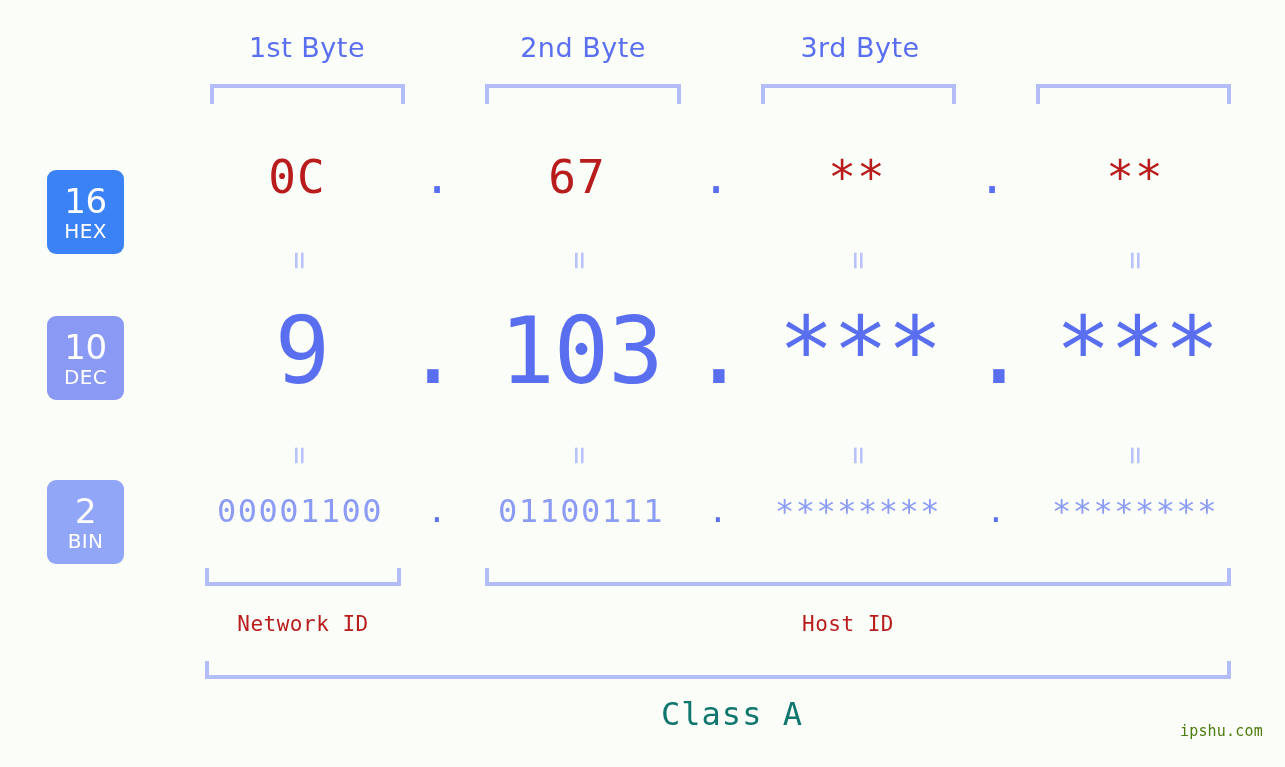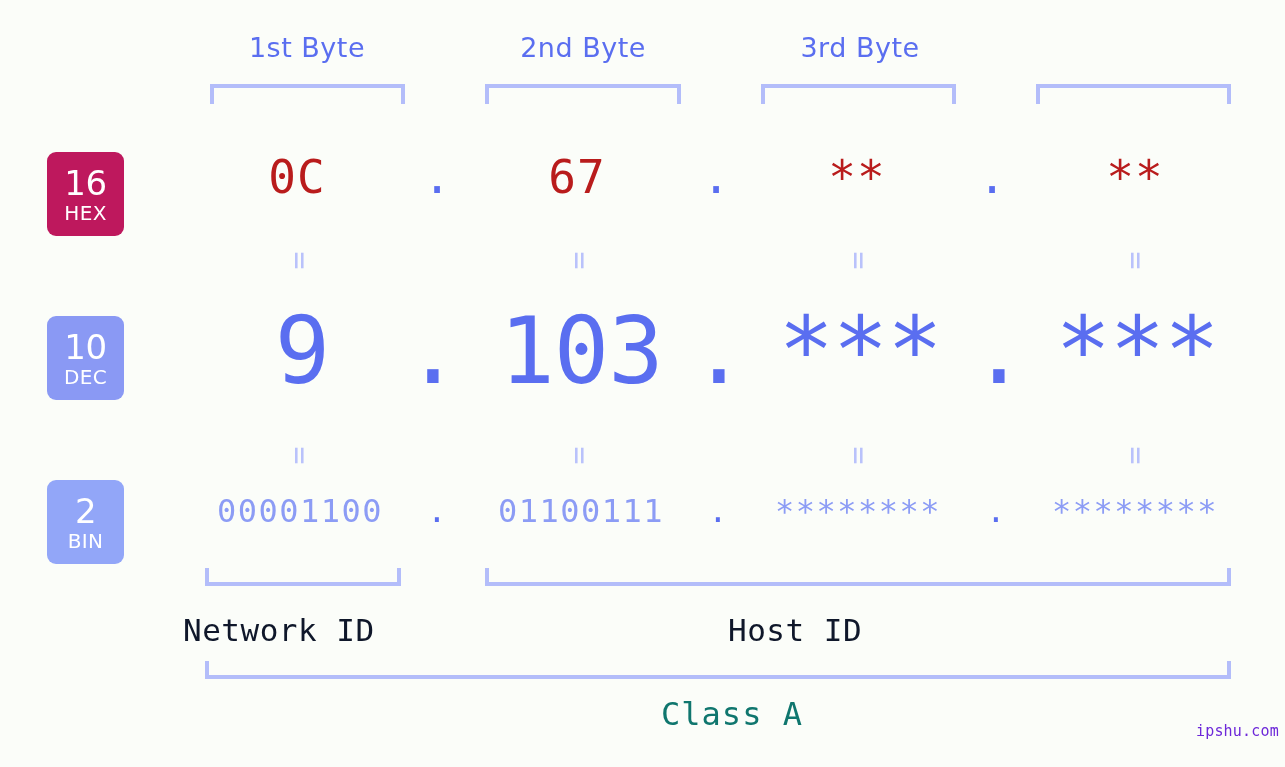--- a/index.html
+++ b/index.html
@@ -148,61 +148,62 @@
   .bottom-bracket {
     position: absolute;
     height: 18px;
     border-bottom: 4px solid #b3bdfa;
     border-left: 4px solid #b3bdfa;
     border-right: 4px solid #b3bdfa;
   }
 
   .id-label {
     position: absolute;
-    font-family: "DejaVu Sans Mono", monospace;
-    font-size: 31px;
-    color: #0f172a;
+    text-align: center;
+    font-family: "DejaVu Sans Mono", monospace;
+    font-size: 21px;
+    color: #b91c1c;
     letter-spacing: 0.5px;
   }
 
   .class-label {
     position: absolute;
     text-align: center;
     font-family: "DejaVu Sans Mono", monospace;
     font-size: 32px;
     color: #0f766e;
     letter-spacing: 1px;
   }
 
   
   .watermark {
     position: absolute;
-    right: 6px;
+    right: 22px;
     bottom: 27px;
     font-family: "DejaVu Sans Mono", monospace;
     font-size: 15px;
-    color: #6d28d9;
+    color: #4d7c0f;
     letter-spacing: 0.2px;
   }
 </style>
 </head>
 <body>
 
 <div id="canvas">
 
   <div class="byte-header" style="left:192px;">1st Byte</div>
   <div class="byte-header" style="left:468px;">2nd Byte</div>
   <div class="byte-header" style="left:745px;">3rd Byte</div>
 
   <div class="top-bracket" style="left:210px; width:195px;"></div>
   <div class="top-bracket" style="left:485px; width:196px;"></div>
   <div class="top-bracket" style="left:761px; width:195px;"></div>
   <div class="top-bracket" style="left:1036px; width:195px;"></div>
 
-  <div class="badge" style="top:152px; background:#be185d;">
+  <div class="badge" style="top:170px; background:#3b82f6;">
     <span class="num">16</span>
     <span class="lbl">HEX</span>
   </div>
   <div class="badge" style="top:316px; background:#8a99f4;">
     <span class="num">10</span>
     <span class="lbl">DEC</span>
   </div>
   <div class="badge" style="top:480px; background:#92a6f8;">
     <span class="num">2</span>
     <span class="lbl">BIN</span>

